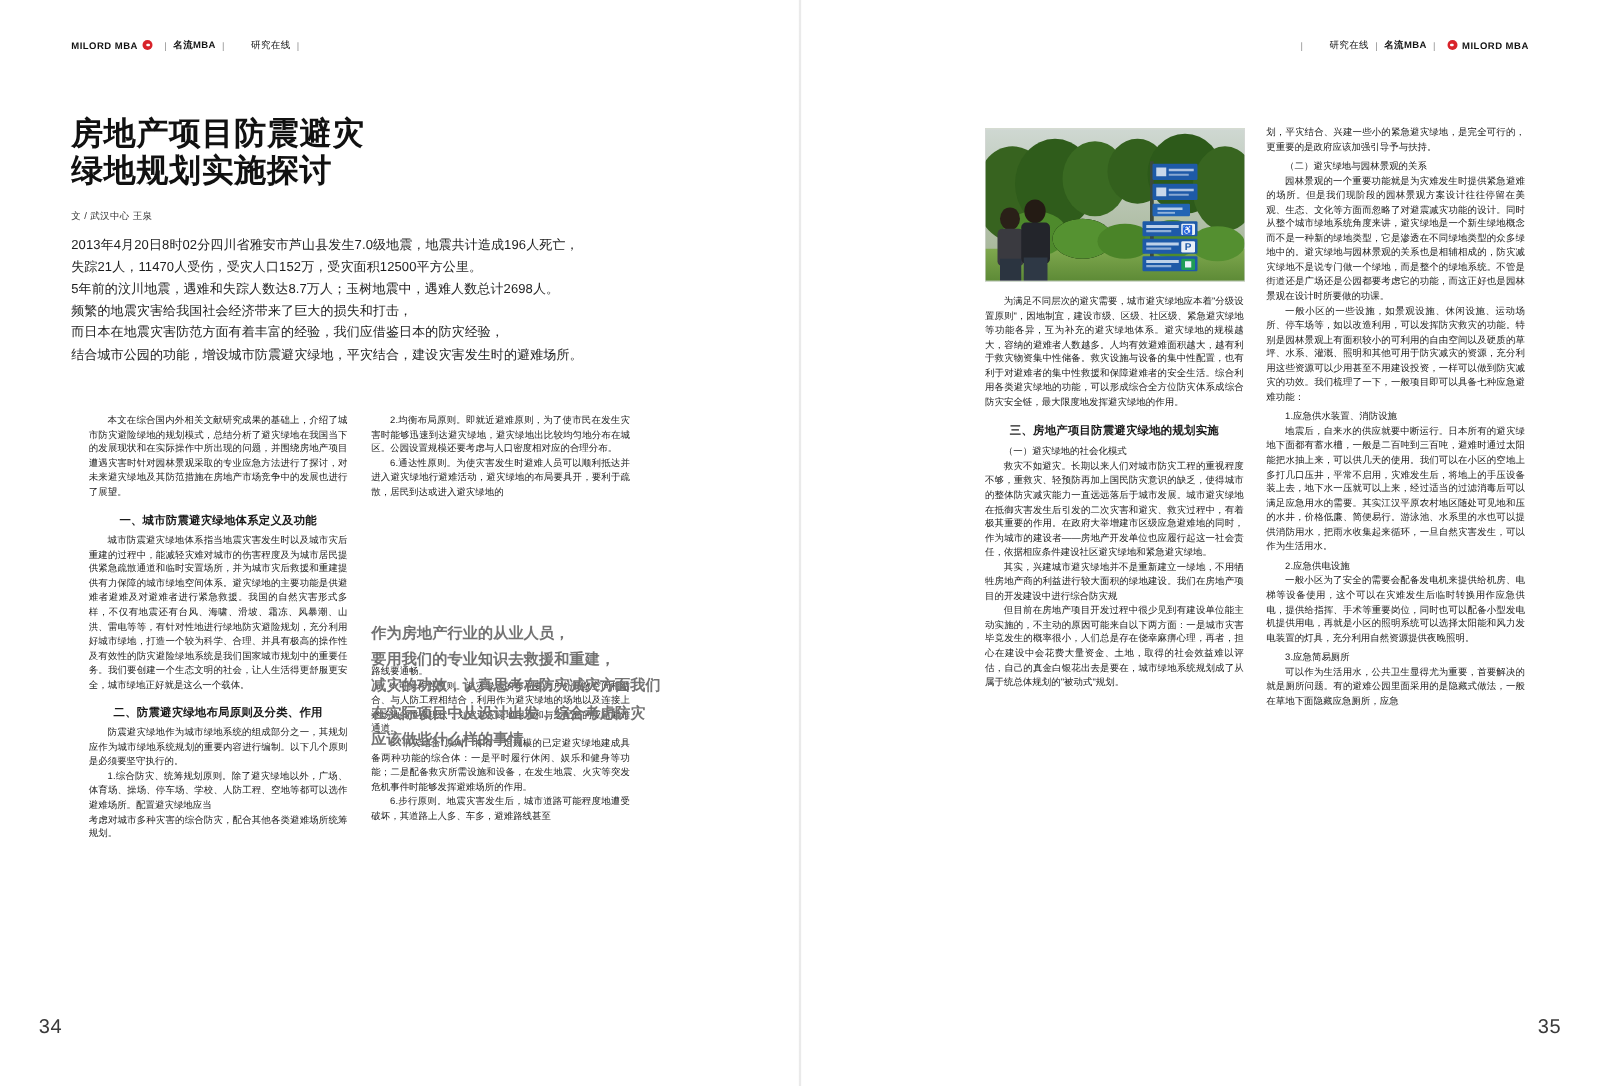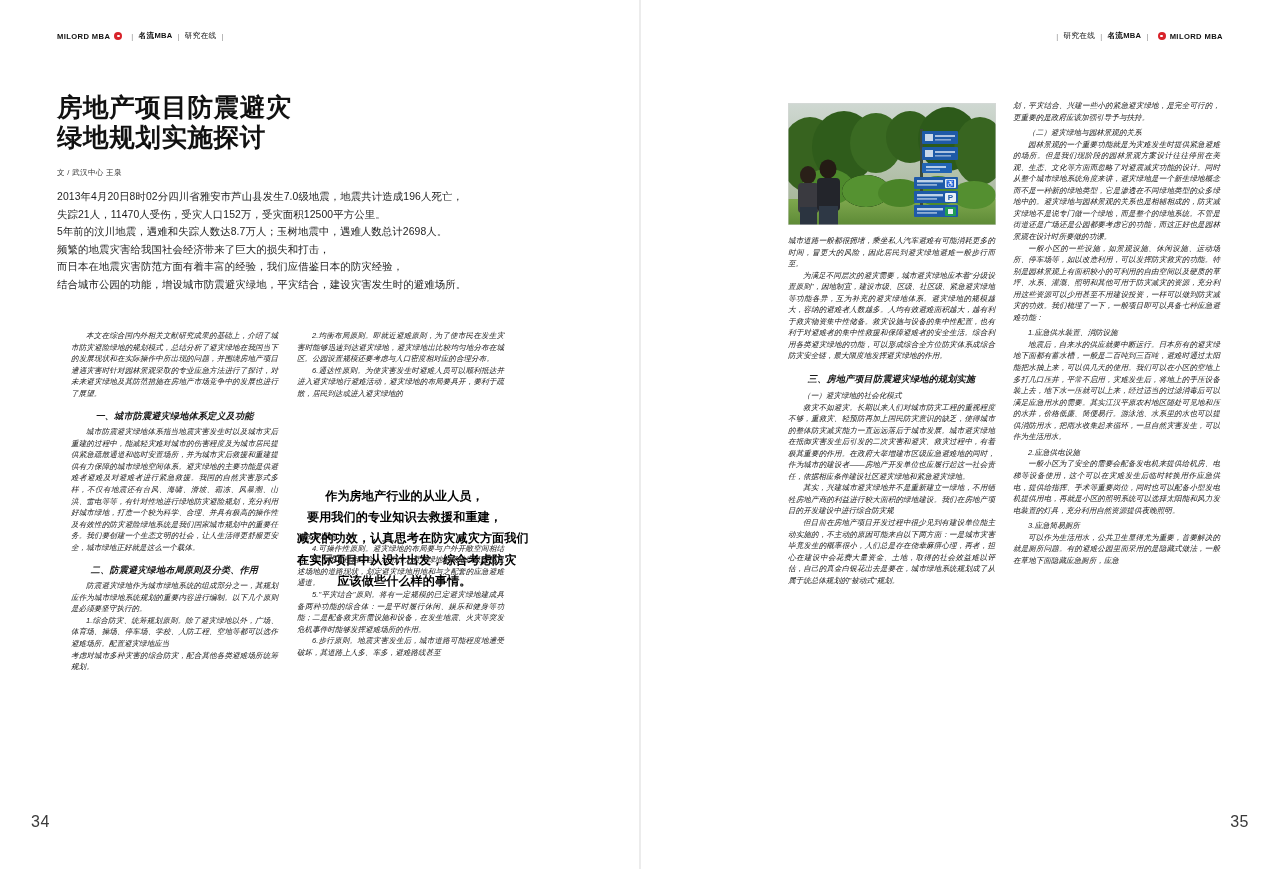--- a/index.html
+++ b/index.html
@@ -18,57 +18,57 @@
           background:linear-gradient(to right,rgba(0,0,0,0.05),rgba(0,0,0,0.10),rgba(0,0,0,0.05));}
 
   
   .runhead{position:absolute;top:31px;display:flex;align-items:center;
            font-size:7.5px;letter-spacing:.3px;white-space:nowrap;color:#111;}
   .runhead-left{left:57px;}
   .runhead-right{right:57px;}
   .rh-brand{font-weight:bold;font-size:7.6px;letter-spacing:.4px;}
   .rh-sep{margin:0 5px;color:#8d8d8d;font-weight:300;}
   .rh-item{font-weight:bold;font-size:7.6px;text-align:center;}
-  .rh-item-thin{font-size:7.6px;font-weight:normal;}
+  .rh-item-thin{font-size:7.6px;font-weight:normal;margin-left:16px;}
   .rh-dot{display:inline-block;width:8px;height:8px;border-radius:50%;
           background:#d8232a;position:relative;margin:0 4px;}
   .rh-dot::after{content:"";position:absolute;left:2.6px;top:2.6px;
           width:2.8px;height:2.8px;border-radius:50%;background:#fff;}
 
   
   .folio{position:absolute;bottom:38px;font-size:16px;color:#3a3a3a;letter-spacing:.5px;}
   .folio-left{left:31px;}
   .folio-right{right:31px;}
 
   
   .title-block{position:absolute;left:57px;top:92px;width:420px;}
   .headline{font-size:25.5px;line-height:30px;font-weight:bold;letter-spacing:.6px;
             color:#111;margin:0;}
   .byline{margin-top:16px;font-size:7.6px;color:#333;letter-spacing:.3px;}
   .lead{margin-top:10px;font-size:10.4px;line-height:17.6px;color:#1d1d1d;letter-spacing:.1px;}
   .lead div{white-space:nowrap;}
 
   
   .col{position:absolute;font-size:7.55px;line-height:11.55px;color:#1a1a1a;
-       text-align:justify;letter-spacing:.02px;font-style:italic;}
+       text-align:justify;letter-spacing:.02px;}
   .col p{margin:0;text-indent:2em;}
   .col p.noind{text-indent:0;}
   .col h3{margin:11px 0 3px 0;font-size:9.1px;line-height:13px;font-weight:bold;
           text-align:center;letter-spacing:.2px;}
   .col h4{margin:4px 0 0 0;font-size:7.55px;line-height:11.55px;font-weight:normal;
           text-indent:2em;}
 
   
   .lc1{left:71px;  top:330px; width:207px;}
   .lc2{left:297px; top:330px; width:207px;}
 
   
-  .pullquote{position:absolute;left:297px;top:486px;width:215px;
-             font-size:12.1px;line-height:21.2px;font-weight:bold;color:#000000;
-             letter-spacing:.1px;text-align:center;}
+  .pullquote{position:absolute;left:297px;top:496px;width:215px;
+             font-size:12.1px;line-height:21.2px;font-weight:bold;color:#737373;
+             letter-spacing:.1px;}
   .pullquote div{white-space:nowrap;}
 
   
   .rc1{left:788px;  top:235px; width:207px;}
   .rc2{left:1013px; top:100px; width:207px;}
 
   
   .photo{position:absolute;left:788px;top:103px;width:208px;height:122px;
          overflow:hidden;background:#5a7a4a;}
   .photo svg{display:block;width:208px;height:122px;}
@@ -221,21 +221,20 @@
       <g>
         <ellipse cx="40" cy="66" rx="8.5" ry="9.5" fill="#241b14"></ellipse>
         <rect x="29" y="75" width="23" height="33" rx="4" fill="#23252b"></rect>
         <rect x="31" y="103" width="19" height="19" fill="#2e3845"></rect>
       </g>
       <rect x="0" y="0" width="208" height="122" fill="none" stroke="#d9d9d9" stroke-width="1"></rect>
     </svg>
   </div>
 
   <div class="col rc1">
-    <p class="noind">城市道路一般都很拥堵，乘坐私人汽车避难有可能消耗更多的时间，冒更大的风险，因此居民到避灾绿地避难一般步行而至。</p>
     <p>为满足不同层次的避灾需要，城市避灾绿地应本着"分级设置原则"，因地制宜，建设市级、区级、社区级、紧急避灾绿地等功能各异，互为补充的避灾绿地体系。避灾绿地的规模越大，容纳的避难者人数越多。人均有效避难面积越大，越有利于救灾物资集中性储备。救灾设施与设备的集中性配置，也有利于对避难者的集中性救援和保障避难者的安全生活。综合利用各类避灾绿地的功能，可以形成综合全方位防灾体系成综合防灾安全链，最大限度地发挥避灾绿地的作用。</p>
     <h3>三、房地产项目防震避灾绿地的规划实施</h3>
     <h4>（一）避灾绿地的社会化模式</h4>
     <p>救灾不如避灾。长期以来人们对城市防灾工程的重视程度不够，重救灾、轻预防再加上国民防灾意识的缺乏，使得城市的整体防灾减灾能力一直远远落后于城市发展。城市避灾绿地在抵御灾害发生后引发的二次灾害和避灾、救灾过程中，有着极其重要的作用。在政府大举增建市区级应急避难地的同时，作为城市的建设者——房地产开发单位也应履行起这一社会责任，依据相应条件建设社区避灾绿地和紧急避灾绿地。</p>
     <p>其实，兴建城市避灾绿地并不是重新建立一绿地，不用牺牲房地产商的利益进行较大面积的绿地建设。我们在房地产项目的开发建设中进行综合防灾规</p>
     <p>但目前在房地产项目开发过程中很少见到有建设单位能主动实施的，不主动的原因可能来自以下两方面：一是城市灾害毕竟发生的概率很小，人们总是存在侥幸麻痹心理，再者，担心在建设中会花费大量资金、土地，取得的社会效益难以评估，自己的真金白银花出去是要在，城市绿地系统规划成了从属于统总体规划的"被动式"规划。</p>
   </div>
 
   <div class="col rc2">
     <p class="noind">划，平灾结合、兴建一些小的紧急避灾绿地，是完全可行的，更重要的是政府应该加强引导予与扶持。</p>

